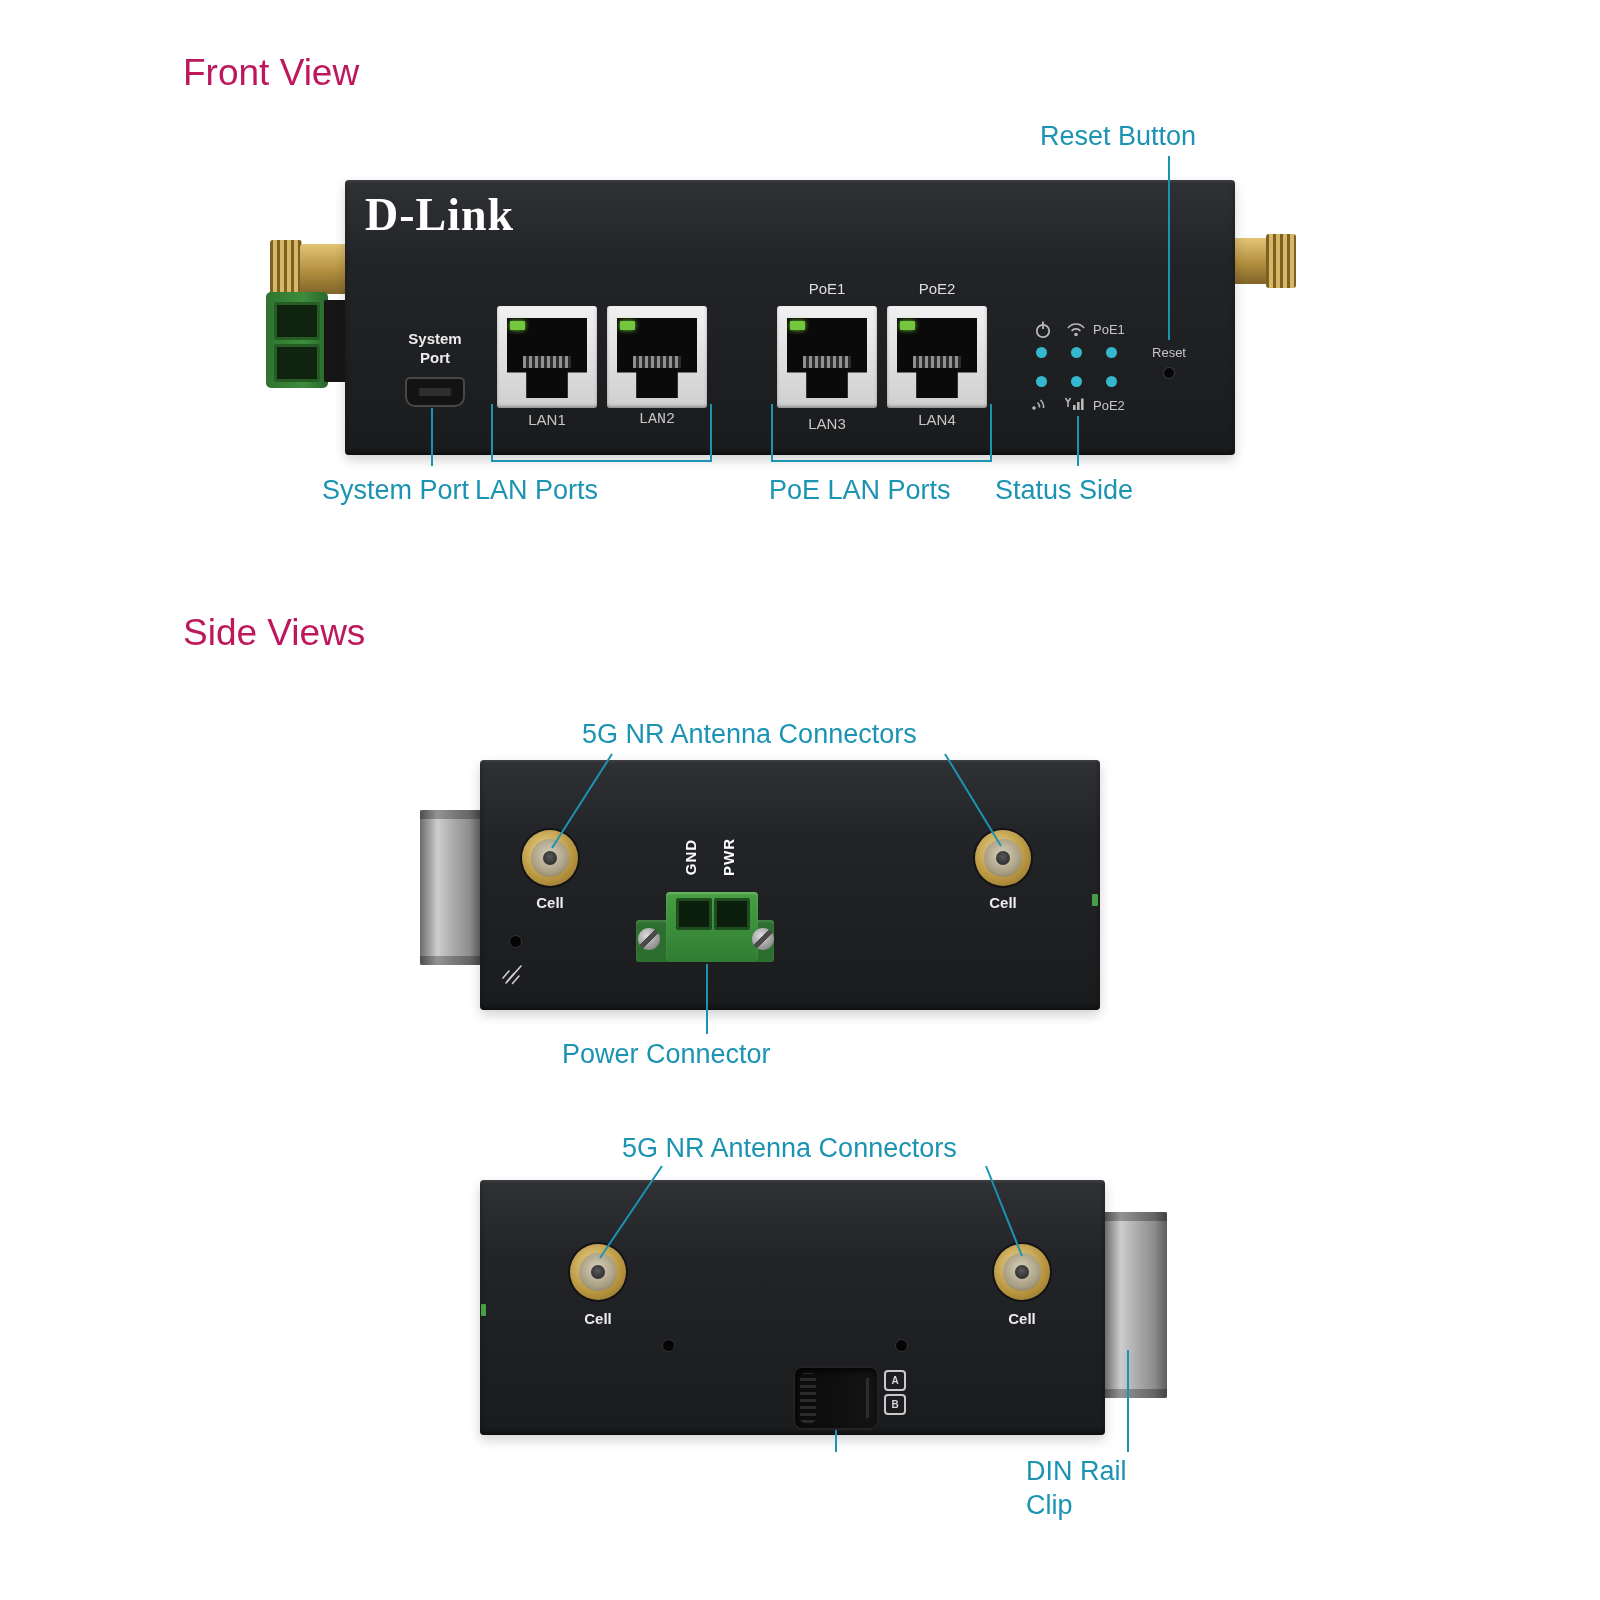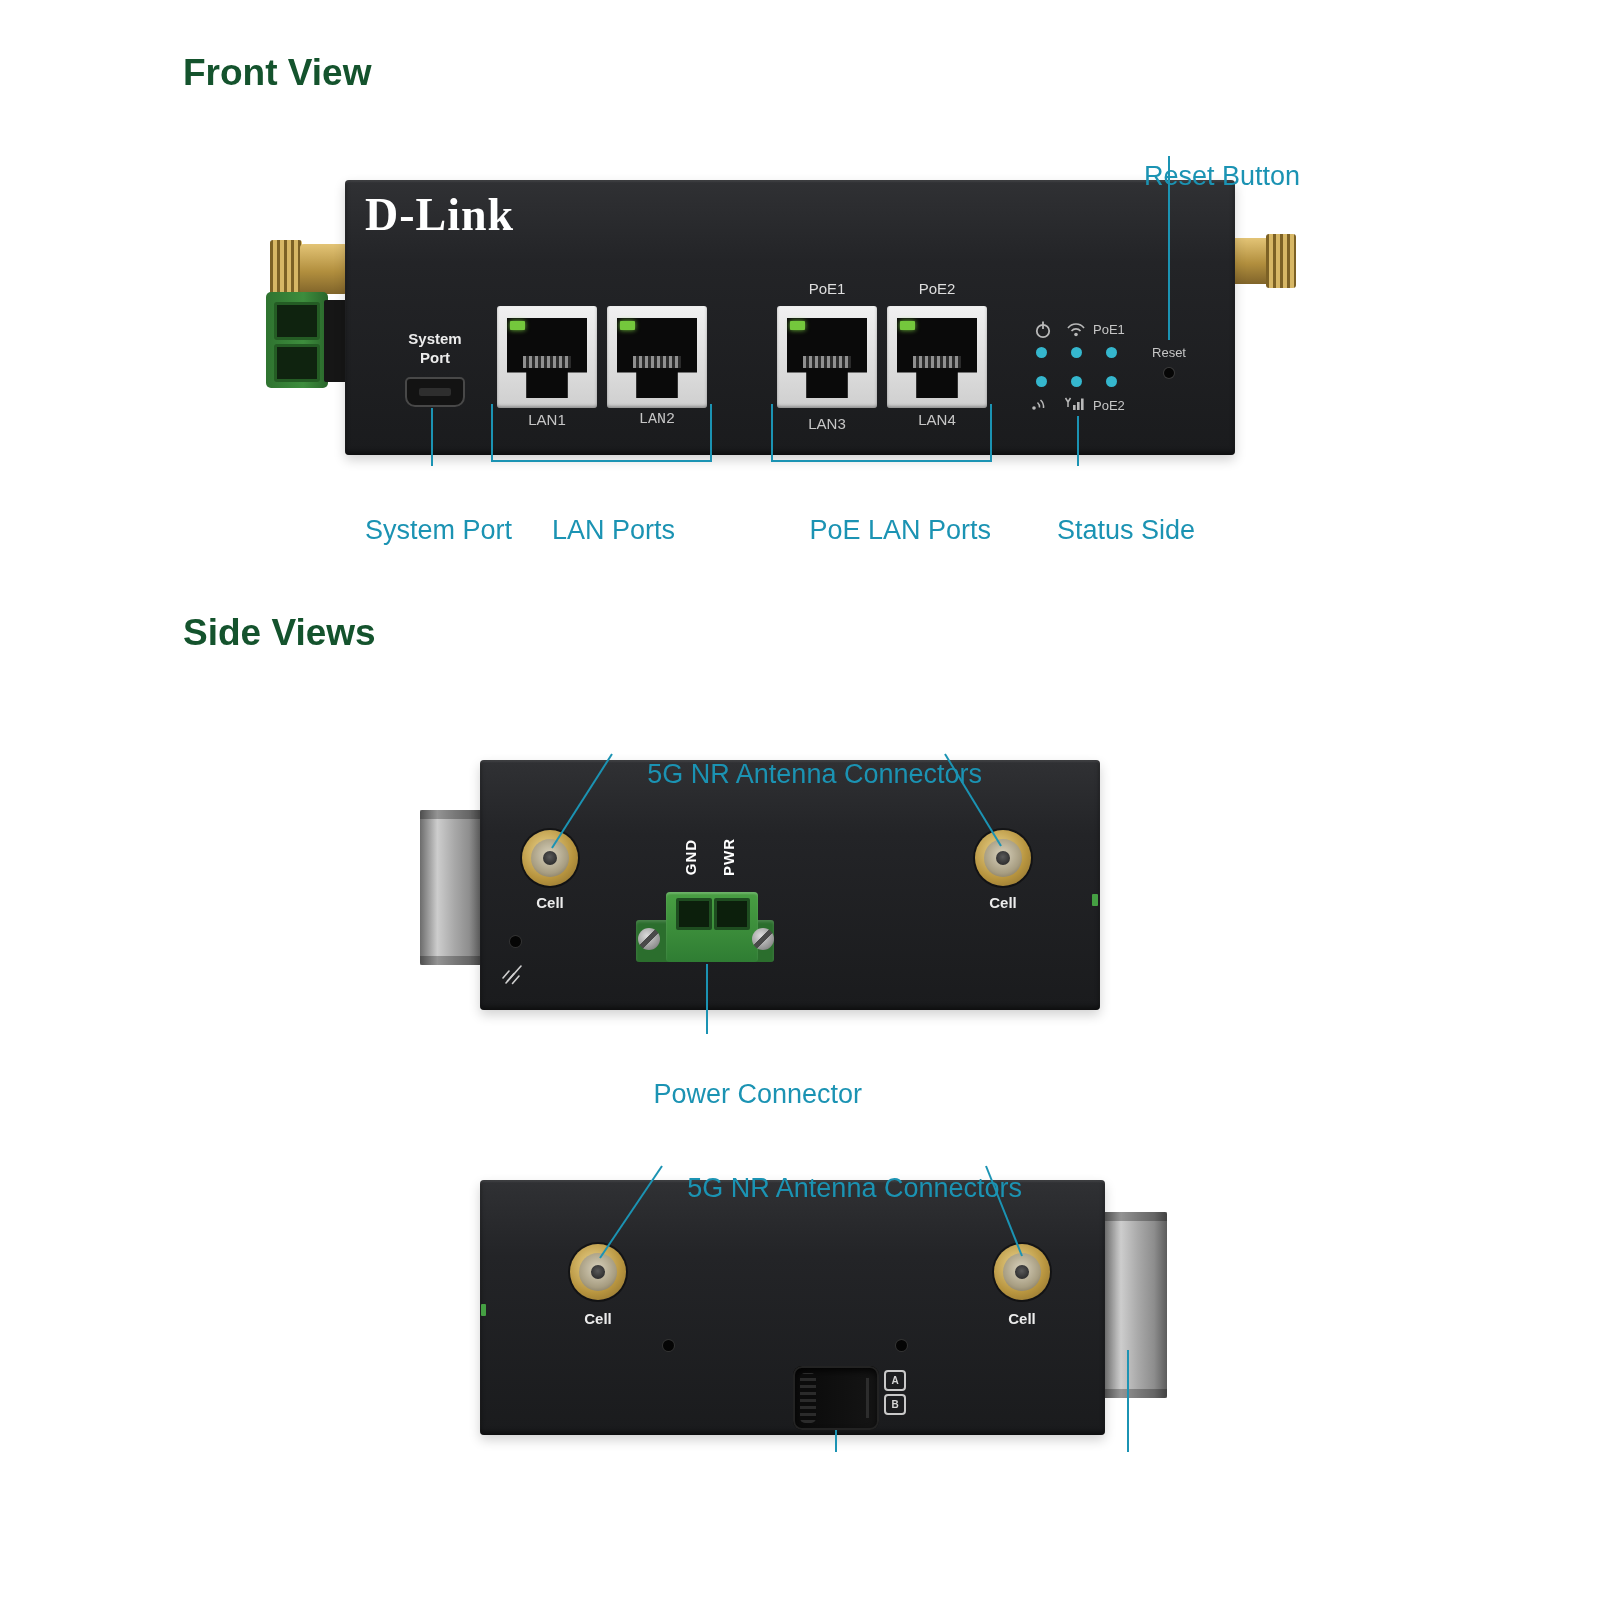--- a/index.html
+++ b/index.html
@@ -1,20 +1,20 @@
 <!DOCTYPE html>
 <html><head>
 <meta charset="utf-8">
 <style>
   html,body{margin:0;padding:0;}
   body{width:1600px;height:1600px;background:#fff;font-family:"Liberation Sans",sans-serif;}
   .page{position:relative;width:1600px;height:1600px;overflow:hidden;background:#fff;}
   .lines{position:absolute;left:0;top:0;z-index:5;pointer-events:none;}
-  .heading{position:absolute;font-size:37px;font-weight:700;color:#14532d;z-index:6;text-align:right;}
-  .callout{position:absolute;font-size:27px;line-height:1.25;color:#1b93b3;text-align:right;z-index:6;margin-top:40px;}
+  .heading{position:absolute;font-size:37px;font-weight:400;color:#be185d;z-index:6;text-align:right;}
+  .callout{position:absolute;font-size:27px;line-height:1.25;color:#1b93b3;text-align:left;z-index:6;}
   .device{position:absolute;z-index:2;border-radius:4px;
     background:linear-gradient(180deg,#303134 0%,#232427 30%,#1a1b1d 100%);
     box-shadow:inset 0 2px 2px rgba(255,255,255,.08), inset 0 -3px 5px rgba(0,0,0,.5), 0 5px 12px rgba(0,0,0,.18);}
   .brand{position:absolute;color:#fff;font-family:"Liberation Serif",serif;font-weight:700;font-size:46px;letter-spacing:1px;}
   .sysport{position:absolute;color:#ececec;font-size:15px;font-weight:700;line-height:1.25;text-align:center;}
   .usb{position:absolute;background:#131313;border:2px solid #484848;border-radius:5px 5px 10px 10px;}
   .usb-inner{position:absolute;left:50%;top:50%;width:32px;height:8px;transform:translate(-50%,-50%);background:#2e2e2e;border-radius:2px;}
   .port{position:absolute;width:100px;height:102px;border-radius:3px;
     background:linear-gradient(180deg,#f1f1f1,#cfcfcf);box-shadow:inset 0 -2px 3px rgba(0,0,0,.3);}
   .cav{position:absolute;left:10px;top:12px;width:80px;height:80px;background:#0a0a0a;
@@ -237,14 +237,18 @@
     <span class="hole" style="left:183px;top:160px;"></span>
     <span class="hole" style="left:416px;top:160px;"></span>
 
     <div class="sim-slot" style="left:313px;top:186px;width:86px;height:64px;"></div>
     <div class="sim-badge" style="left:404px;top:190px;">A</div>
     <div class="sim-badge" style="left:404px;top:214px;">B</div>
 
     <span class="speck" style="left:1px;top:124px;width:5px;height:12px;"></span>
   </div>
 
+  <div class="callout" style="left:1026px;top:1455px;width:200px;">
+    <div>DIN Rail</div>
+    <div>Clip</div>
+  </div>
 
 </div>
 
 </body></html>

